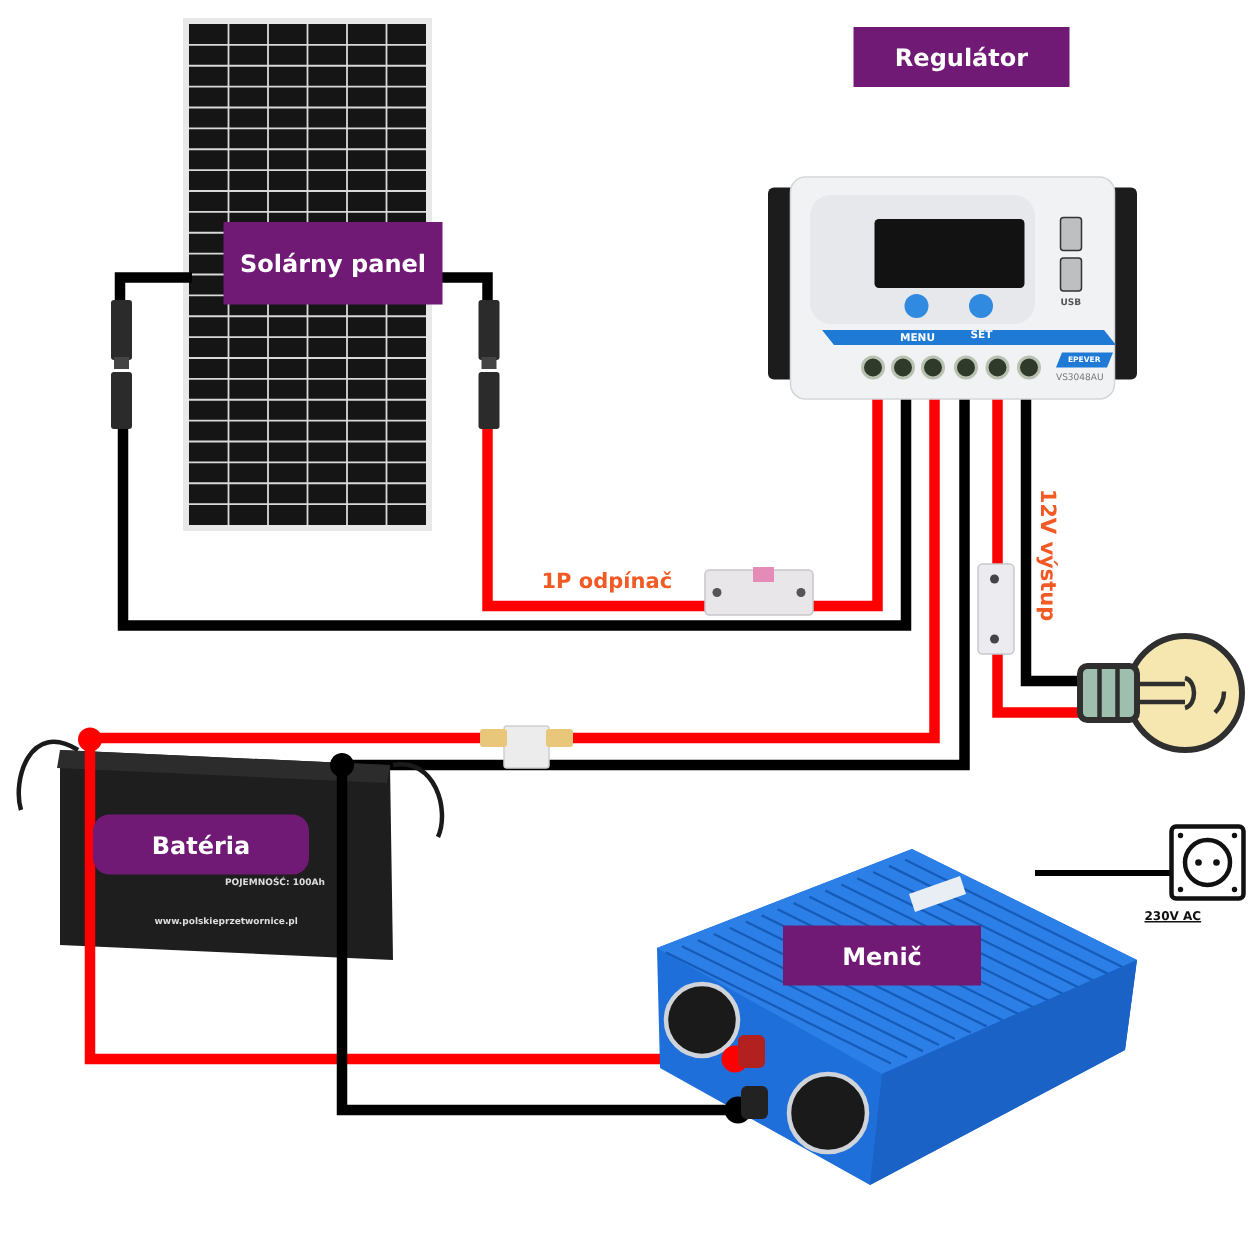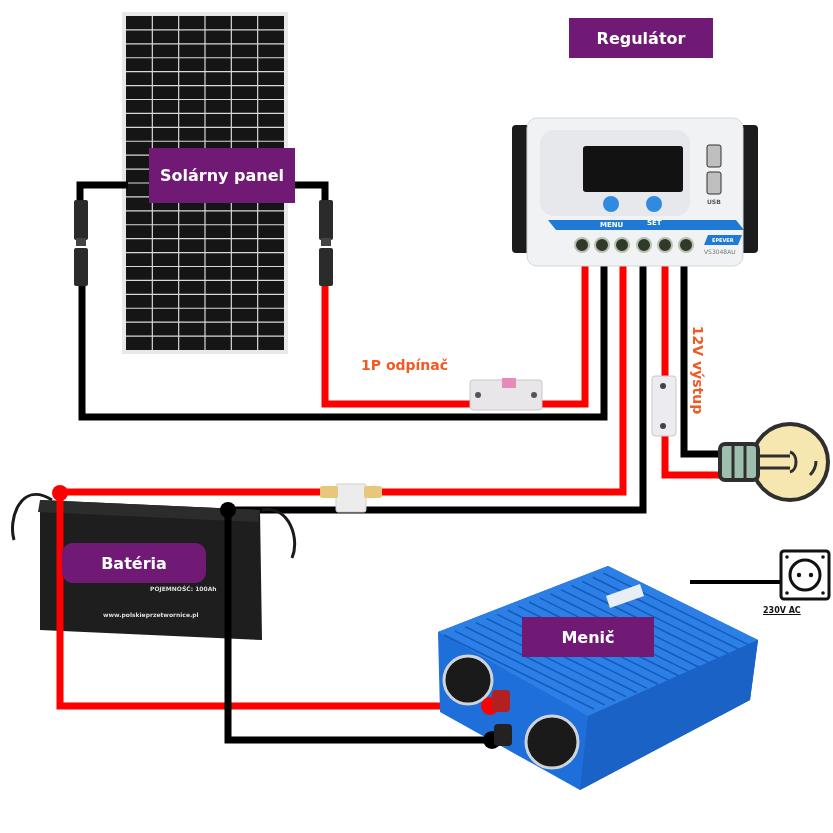--- a/index.html
+++ b/index.html
@@ -187,21 +187,21 @@
     <circle cx="787" cy="593" r="1.8" fill="#111"></circle>
     <circle cx="823" cy="593" r="1.8" fill="#111"></circle>
   </g>
 </svg>
 
 <div class="label" style="left:569px;top:18px;width:144px;height:40px;">Regulátor</div>
 <div class="label" style="left:132px;top:148px;width:146px;height:55px;margin-left:17px;">Solárny panel</div>
 <div class="label" style="left:62px;top:543px;width:144px;height:40px;border-radius:11px;">Batéria</div>
 <div class="label" style="left:522px;top:617px;width:132px;height:40px;">Menič</div>
 
-<div class="wire-label" style="left:361px;top:357px;text-align:right;">1P odpínač</div>
+<div class="wire-label" style="left:361px;top:380px;text-align:right;">1P odpínač</div>
 <div class="wire-label" style="left:654px;top:362px;transform:rotate(90deg);transform-origin:center;">12V výstup</div>
 <div class="small-text" style="left:763px;top:606px;text-decoration:underline;">230V AC</div>
 
 <div class="small-text" style="left:600px;top:221px;color:#fff;font-size:7px;text-align:right;">MENU</div>
 <div class="small-text" style="left:647px;top:219px;color:#fff;font-size:7px;">SET</div>
 <div class="small-text" style="left:707px;top:198px;color:#555;font-size:6px;">USB</div>
 <div class="small-text" style="left:704px;top:248px;color:#777;font-size:6px;font-weight:normal;">VS3048AU</div>
 <div class="small-text" style="left:712px;top:237px;color:#fff;font-size:5px;">EPEVER</div>
 <div class="small-text" style="left:103px;top:611px;color:#ddd;font-size:6px;">www.polskieprzetwornice.pl</div>
 <div class="small-text" style="left:150px;top:585px;color:#ddd;font-size:6px;">POJEMNOŚĆ: 100Ah</div>

